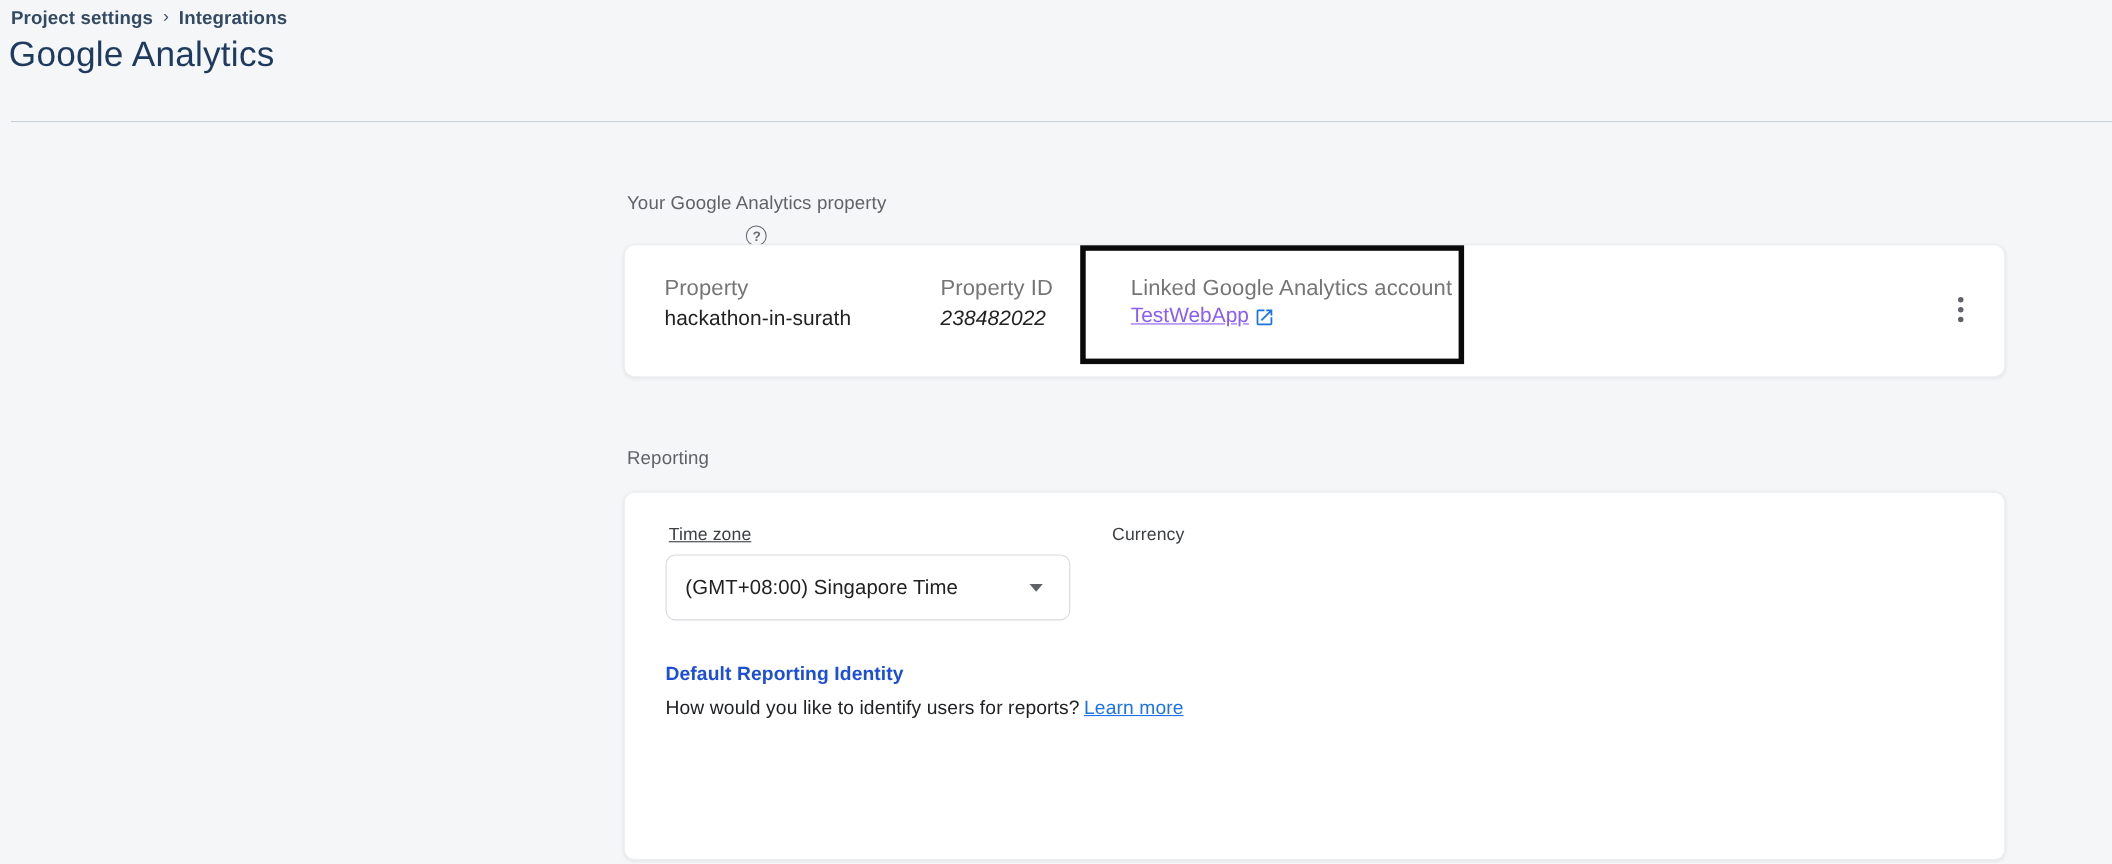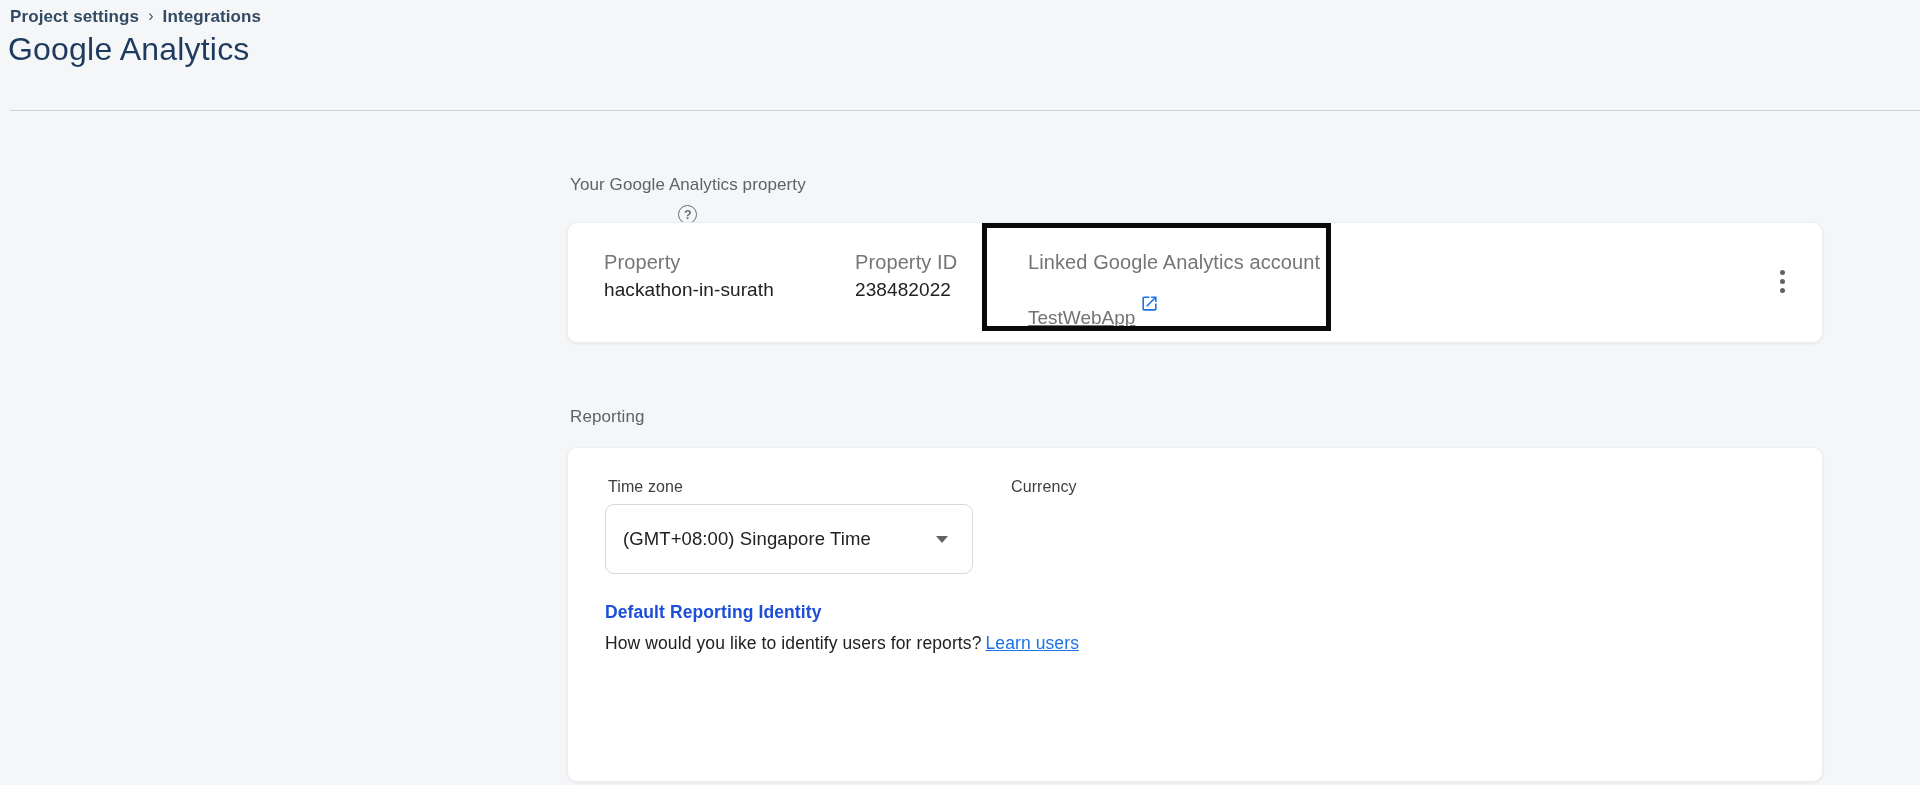--- a/index.html
+++ b/index.html
@@ -112,25 +112,24 @@
     white-space: nowrap;
   }
   .linked-row {
     position: absolute;
     display: flex;
     align-items: center;
     gap: 5px;
   }
   .linked-row a {
     font-size: 19px;
-    color: #737373;
+    color: #8b5cf6;
     text-decoration: underline;
     cursor: pointer;
     white-space: nowrap;
-    margin-top: 30px;
   }
   .external-icon { display: inline-flex; cursor: pointer; }
 
   .annotation-box {
     position: absolute;
     left: 982px;
     top: 223px;
     width: 349px;
     height: 108px;
     border: 5px solid #0a0a0a;
@@ -161,21 +160,21 @@
   
   .input-label {
     position: absolute;
     font-size: 16px;
     color: #3c4043;
     letter-spacing: 0.1px;
     white-space: nowrap;
   }
   .dropdown {
     position: absolute;
-    height: 70px;
+    height: 60px;
     background: #ffffff;
     border: 1px solid #d6d9dd;
     border-radius: 9px;
     box-sizing: border-box;
     display: flex;
     align-items: center;
     justify-content: space-between;
     padding: 0 24px 0 17px;
     cursor: pointer;
   }
@@ -235,21 +234,21 @@
     <span>Your Google Analytics property</span>
     <span class="help-icon">?</span>
   </div>
 
   <div class="card card1"></div>
 
   <span class="field-label" style="left:604px; top:251px;">Property</span>
   <span class="field-value" style="left:604px; top:279px;">hackathon-in-surath</span>
 
   <span class="field-label" style="left:855px; top:251px;">Property ID</span>
-  <span class="field-value" style="left:855px; top:279px;">238482022</span>
+  <span class="field-value" style="left:855px; top:279px;font-style:italic;">238482022</span>
 
   <span class="field-label" style="left:1028px; top:251px;">Linked Google Analytics account</span>
   <div class="linked-row" style="left:1028px; top:277px;">
     <a>TestWebApp</a>
     <span class="external-icon">
       <svg width="19" height="19" viewBox="0 0 24 24" fill="#1a73e8" aria-hidden="true">
         <path d="M19 19H5V5h7V3H5a2 2 0 0 0-2 2v14a2 2 0 0 0 2 2h14c1.1 0 2-.9 2-2v-7h-2v7zM14 3v2h3.59l-9.83 9.83 1.41 1.41L19 6.41V10h2V3h-7z"></path>
       </svg>
     </span>
   </div>
@@ -261,27 +260,27 @@
       <i></i>
       <i></i>
   </div>
 
   <div class="section-heading" style="top:407px;">
     <span>Reporting</span>
   </div>
 
   <div class="card card2"></div>
 
-  <span class="input-label" style="left:608px; top:478px;">Time zone</span>
+  <span class="input-label" style="left:608px; top:478px;text-decoration:underline;">Time zone</span>
   <div class="dropdown" style="left:605px; top:504px; width:368px;">
     <span class="dd-text">(GMT+08:00) Singapore Time</span>
     <span class="dd-arrow"></span>
   </div>
 
   <span class="input-label" style="left:1011px; top:478px;">Currency</span>
 
   <span class="dri-heading">Default Reporting Identity</span>
   <span class="dri-desc">
-    <span>How would you like to identify users for reports?</span><a>Learn users</a>
+    <span>How would you like to identify users for reports?</span><a>Learn more</a>
   </span>
 
 
 </div>
 
 </body></html>

